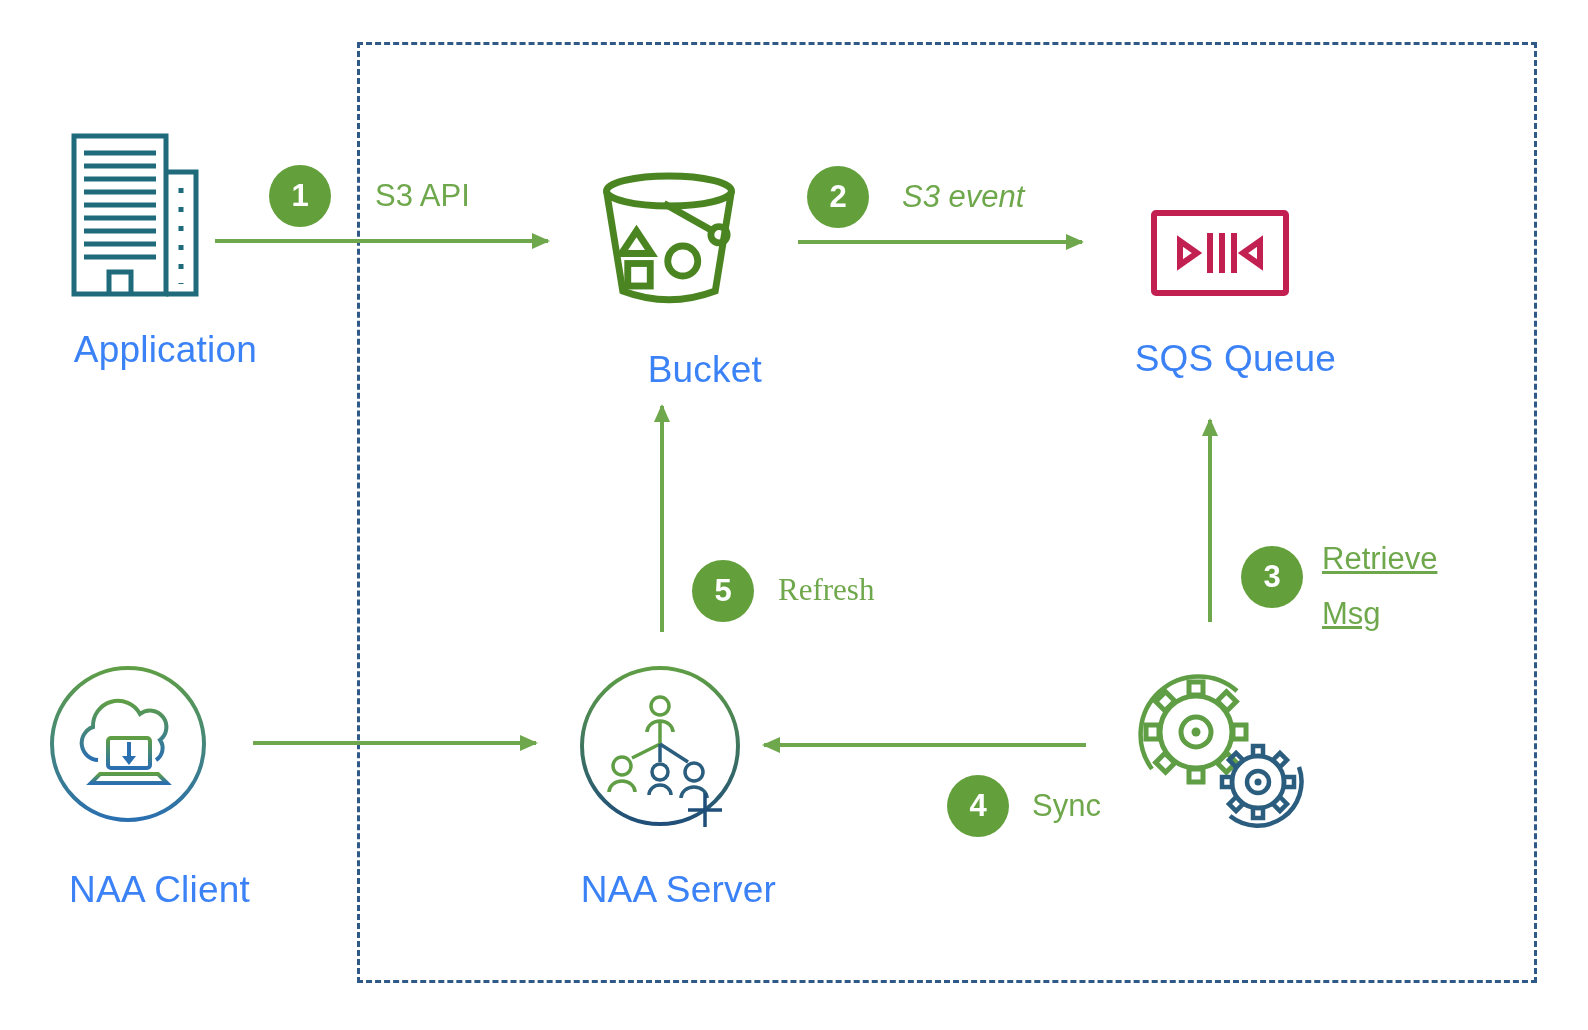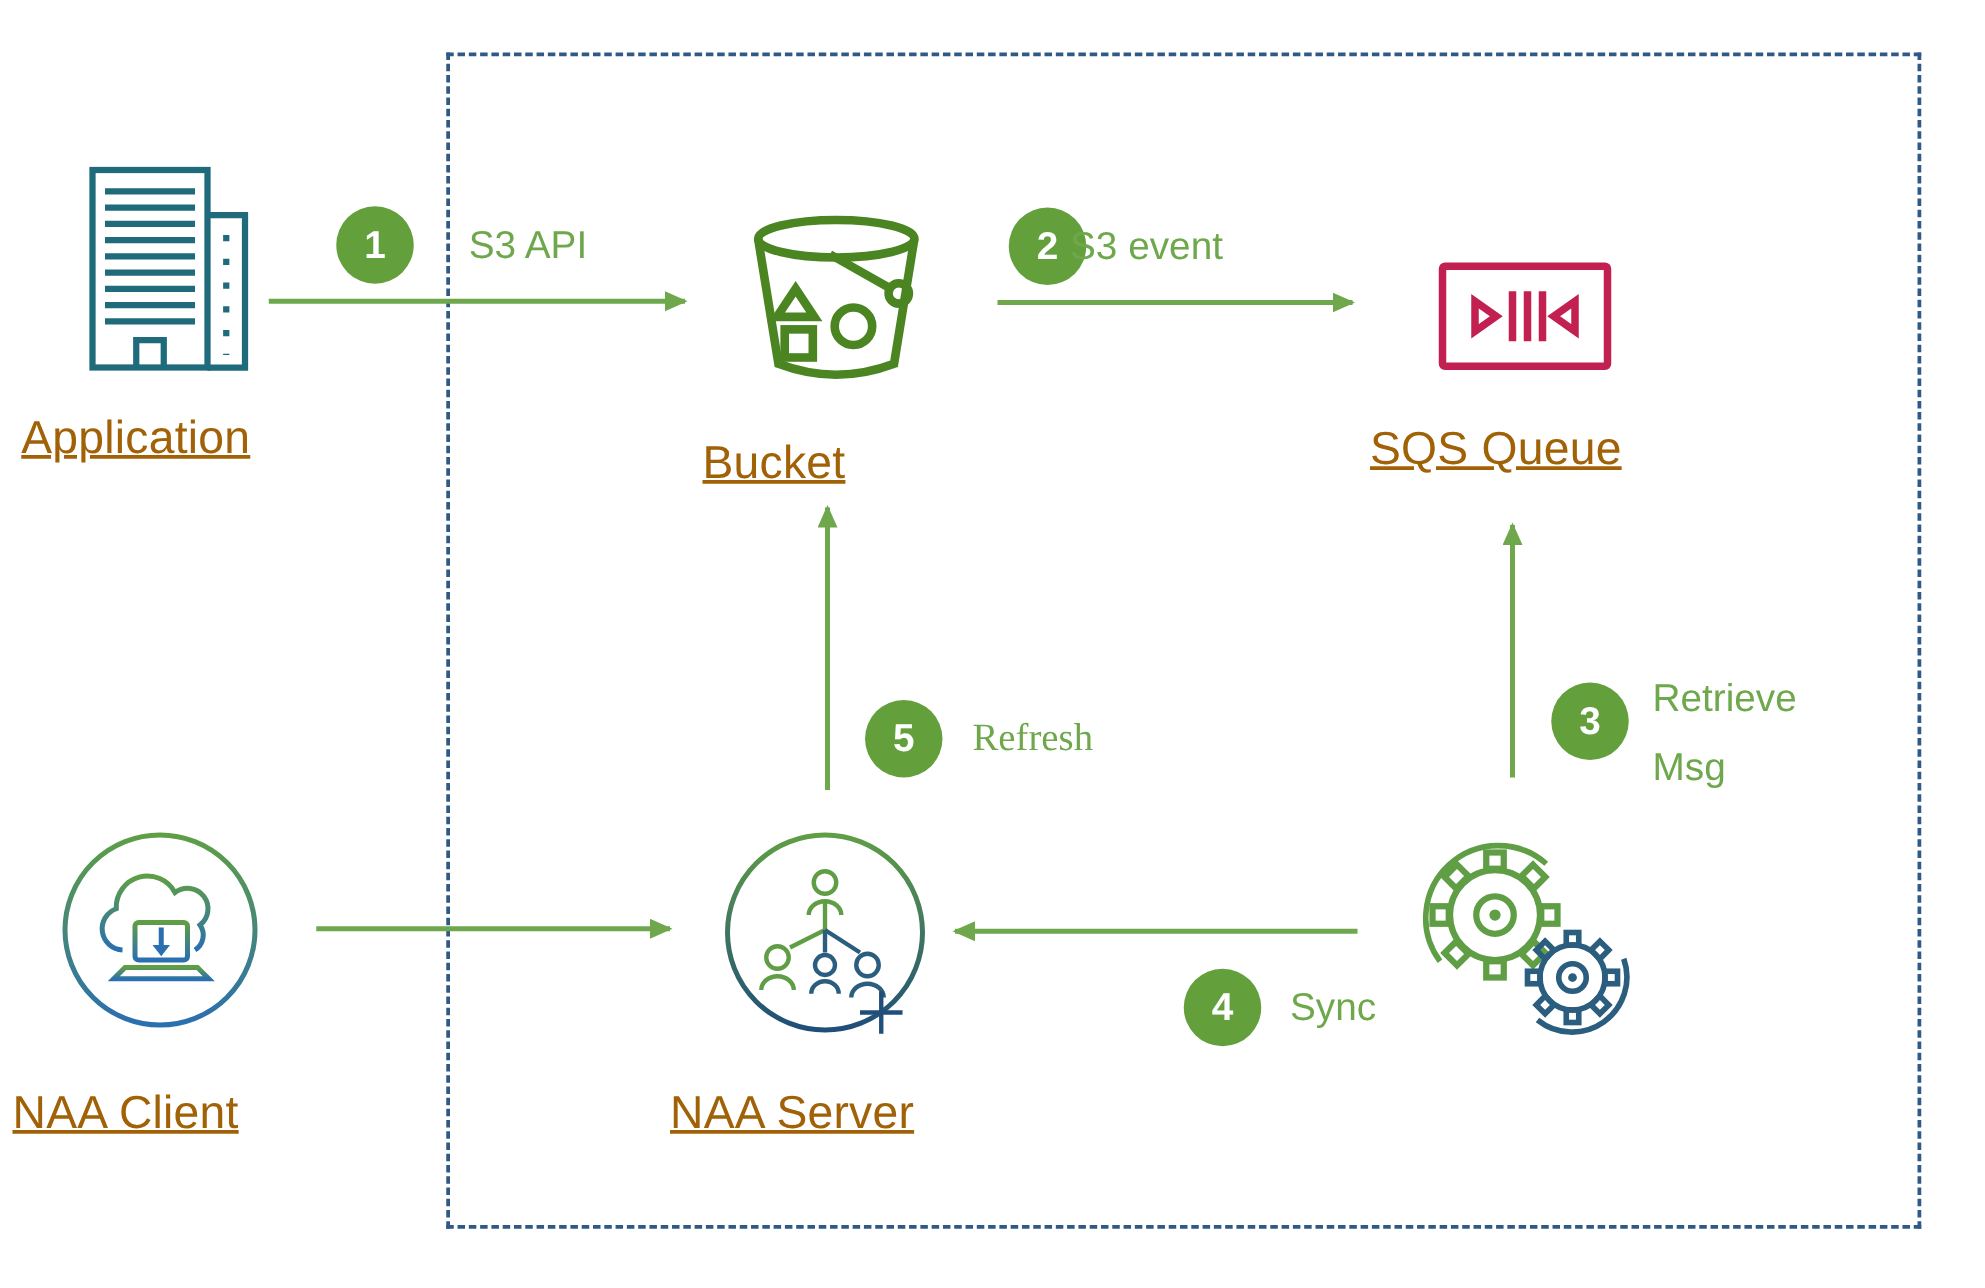--- a/index.html
+++ b/index.html
@@ -7,27 +7,27 @@
     position:relative;width:1588px;height:1030px;background:#ffffff;
     font-family:"Liberation Sans",sans-serif;overflow:hidden;
   }
   .abs{position:absolute;}
   .boundary{
     position:absolute;left:357px;top:42px;width:1180px;height:941px;
     border:3px dashed #2f5a87;box-sizing:border-box;
   }
   .overlay{position:absolute;left:0;top:0;pointer-events:none;}
   .node-label{
-    position:absolute;font-size:37px;color:#a16207;text-align:left;
-    letter-spacing:0.2px;white-space:nowrap;text-decoration:underline;
+    position:absolute;font-size:37px;color:#3b82f6;text-align:right;
+    letter-spacing:0.2px;white-space:nowrap;
   }
   .step-label{
     position:absolute;font-size:31px;color:#6fa84c;white-space:nowrap;
   }
-  .step-label.multiline{line-height:55px;white-space:normal;}
+  .step-label.multiline{line-height:55px;white-space:normal;text-decoration:underline;}
   .badge{
     position:absolute;width:62px;height:62px;border-radius:50%;
     background:#63a03c;color:#ffffff;font-size:31px;font-weight:bold;
     display:flex;align-items:center;justify-content:center;
   }
   svg{display:block;}
 </style>
 </head>
 <body>
 
@@ -194,21 +194,21 @@
   <div class="node-label" style="left:10px;top:869px;width:240px;">NAA Client</div>
   <div class="node-label" style="left:536px;top:869px;width:240px;">NAA Server</div>
 
   <div class="badge" style="left:269px;top:165px;">1</div>
   <div class="badge" style="left:807px;top:166px;">2</div>
   <div class="badge" style="left:1241px;top:546px;">3</div>
   <div class="badge" style="left:947px;top:775px;">4</div>
   <div class="badge" style="left:692px;top:560px;">5</div>
 
   <div class="step-label" style="left:375px;top:178px;">S3 API</div>
-  <div class="step-label" style="left:856px;top:179px;">S3 event</div>
+  <div class="step-label" style="left:902px;top:179px;font-style:italic;">S3 event</div>
   <div class="step-label multiline" style="left:1322px;top:531px;width:180px;">
     <div>Retrieve</div>
     <div>Msg</div>
   </div>
   <div class="step-label" style="left:1032px;top:788px;">Sync</div>
   <div class="step-label" style="left:778px;top:572px;font-family:Liberation Serif, serif;">Refresh</div>
 
 </div>
 
 </body></html>

